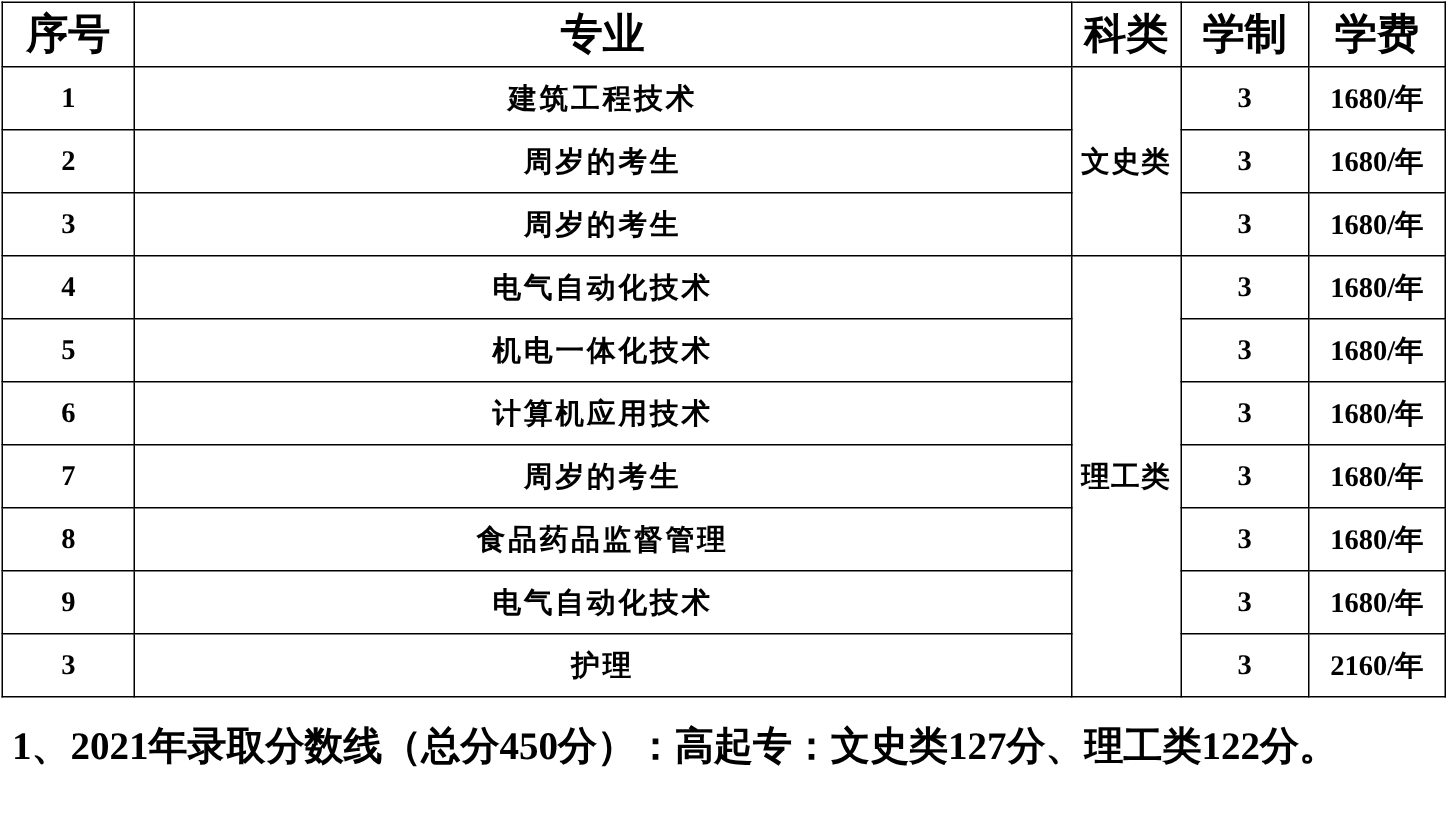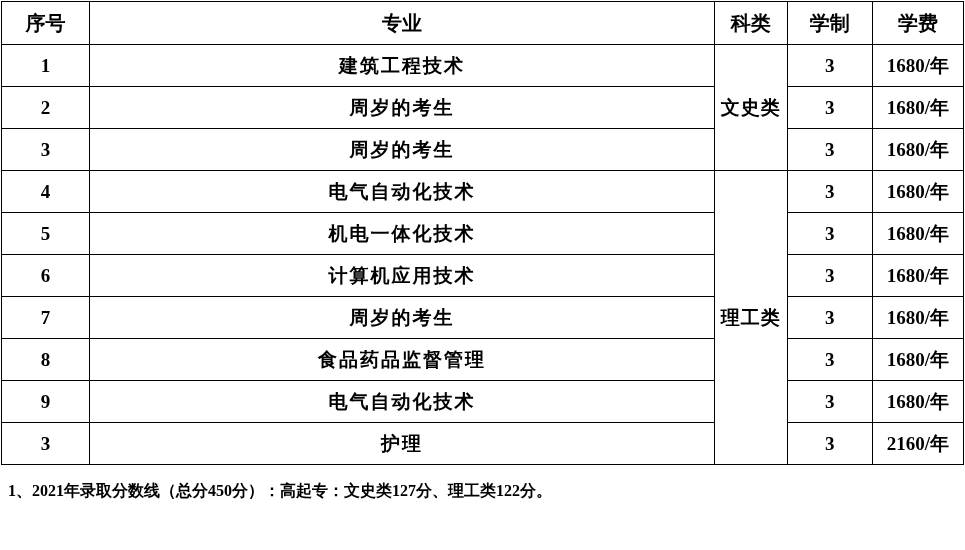--- a/index.html
+++ b/index.html
@@ -31,21 +31,21 @@
     text-align: center;
     vertical-align: middle;
     font-weight: bold;
     font-size: 19px;
     padding: 0;
     height: 41px;
     font-family: "Liberation Serif", "DejaVu Serif", serif;
   }
   table.major-table thead th {
     height: 42px;
-    font-size: 20px;
+    font-size: 28px;
   }
   .col-no    { width: 88px; }
   .col-major { width: 624px; }
   .col-cat   { width: 73px; }
   .col-sys   { width: 85px; }
   .col-fee   { width: 91px; }
   td.cat-cell {
     font-size: 19px;
     letter-spacing: 1px;
     margin-left: 32px;
@@ -54,21 +54,21 @@
     letter-spacing: 2px;
   }
   td.fee-cell {
     font-size: 18px;
   }
   td.no-cell {
     font-size: 18px;
   }
   .notes {
     margin: 14px 0 0 8px;
-    font-size: 16px;
+    font-size: 26px;
     font-weight: bold;
     line-height: 1.45;
     font-family: "Liberation Serif", "DejaVu Serif", serif;
   }
   .notes div {
     white-space: nowrap;
   }
   .note-2 {
     letter-spacing: 0.6px;
   }

